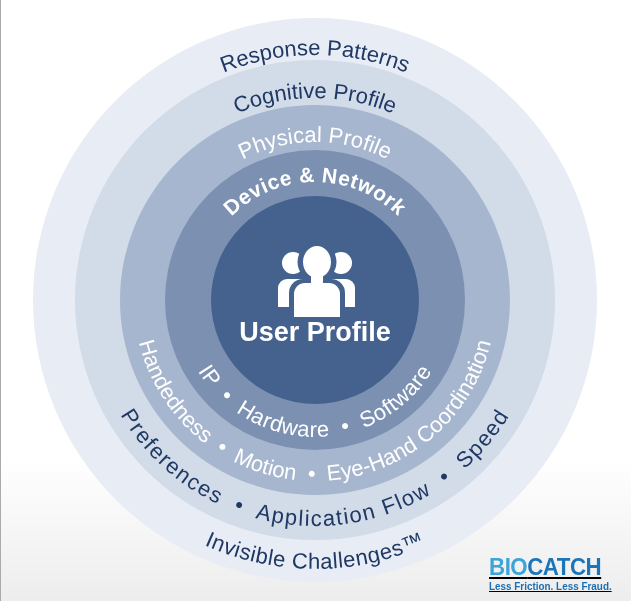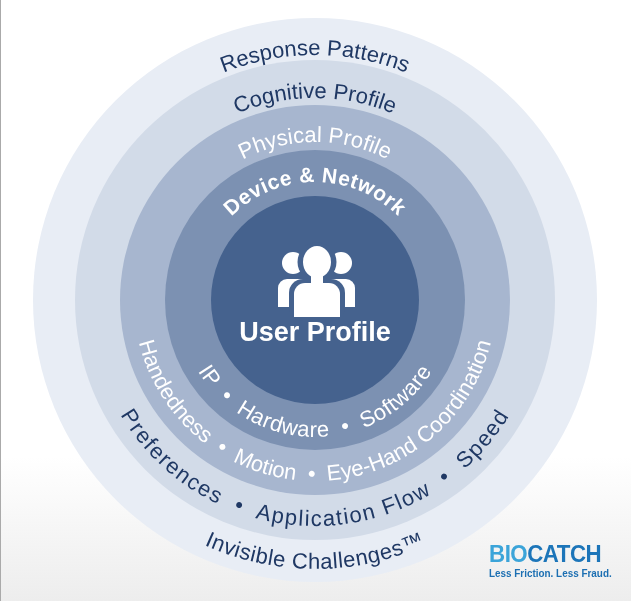--- a/index.html
+++ b/index.html
@@ -29,22 +29,23 @@
   .b1{ letter-spacing:0.5px; }
   .center-label{
     font-family:"Liberation Sans", sans-serif;
     font-size:27px;
     font-weight:700;
     fill:#ffffff;
   }
   .logo{
     position:absolute;
     left:488px;
-    bottom:22px;
+    bottom:9px;
     line-height:1;
+    text-decoration:underline;
   }
   .logo .brand{
     font-size:23px;
     font-weight:700;
     letter-spacing:-0.5px;
     white-space:nowrap;
     transform:scaleX(0.97);
     transform-origin:left center;
   }
   .logo .bio{ color:#3ba4d9; }

